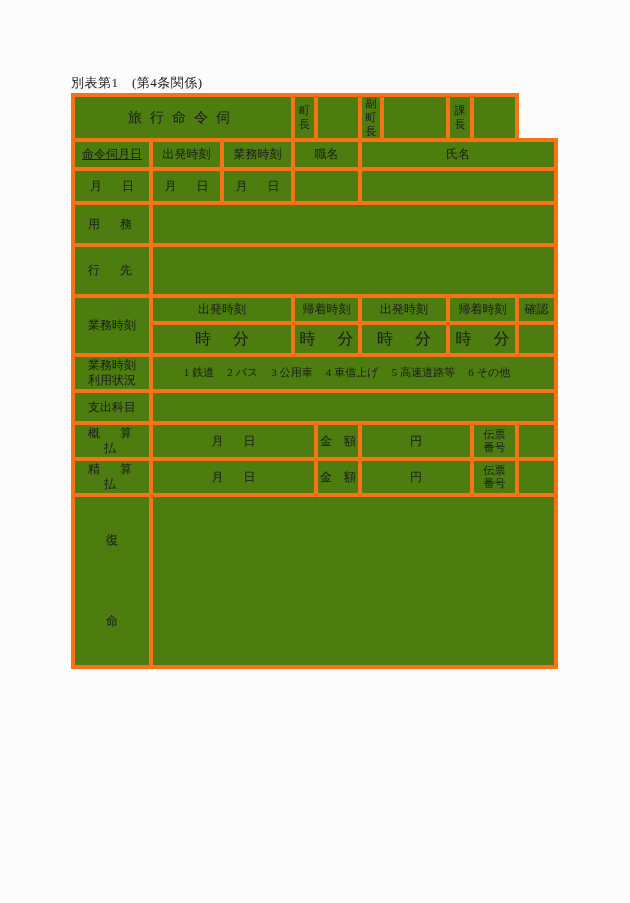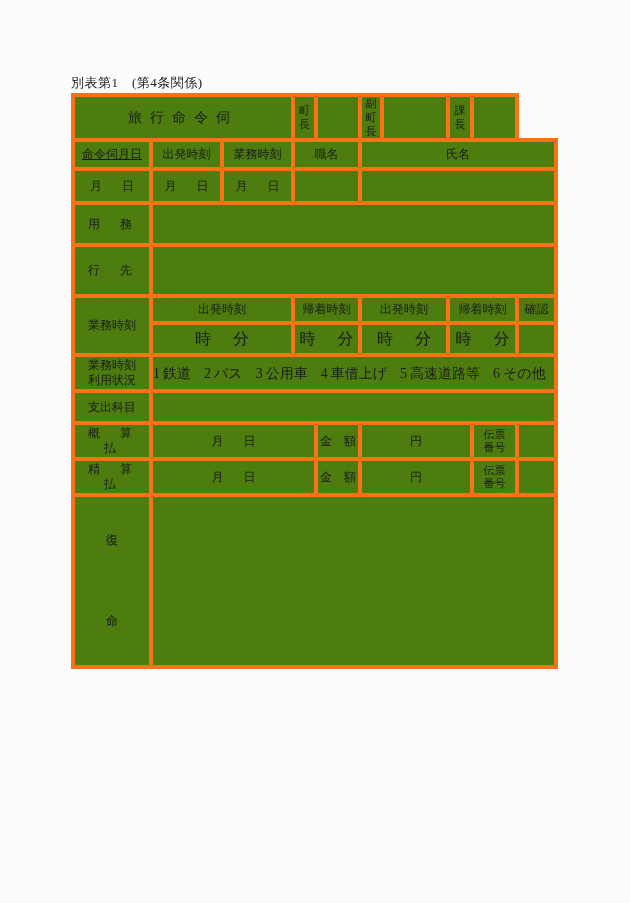--- a/index.html
+++ b/index.html
@@ -64,21 +64,21 @@
     font-size: 16px;
     letter-spacing: 0px;
   }
   .time-unit i { font-style: normal; display: inline-block; }
   .time-unit .gap { display: inline-block; width: 22px; }
   .md .gap { display: inline-block; width: 20px; }
   .md { font-size: 12px; }
   .transport {
     text-align: left;
     padding-left: 8px;
-    font-size: 14px;
+    font-size: 11px;
     white-space: nowrap;
   }
   .transport .opt { display: inline-block; margin-right: 13px; }
   .transport .opt .num { margin-right: 3px; }
   .amount-cell {
     text-align: right;
     padding-right: 6px;
   }
   .fukumei {
     font-size: 12.5px;

